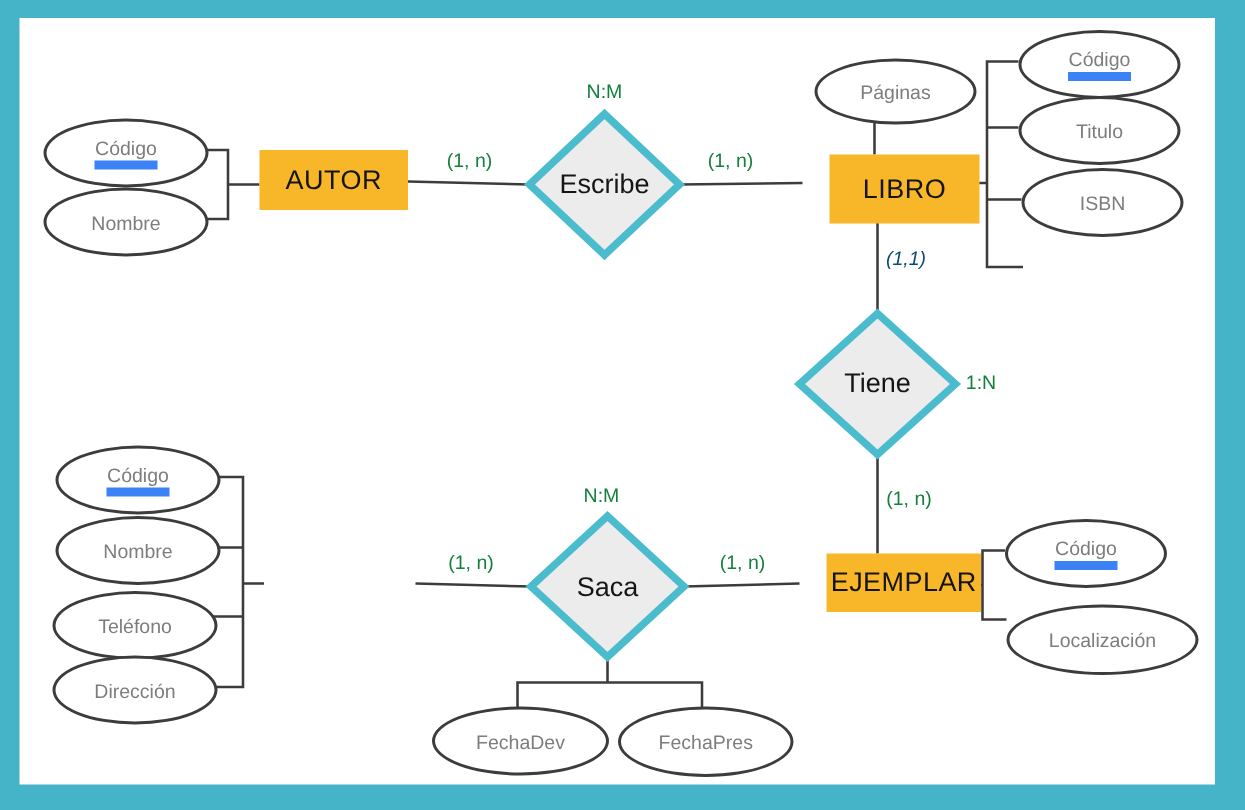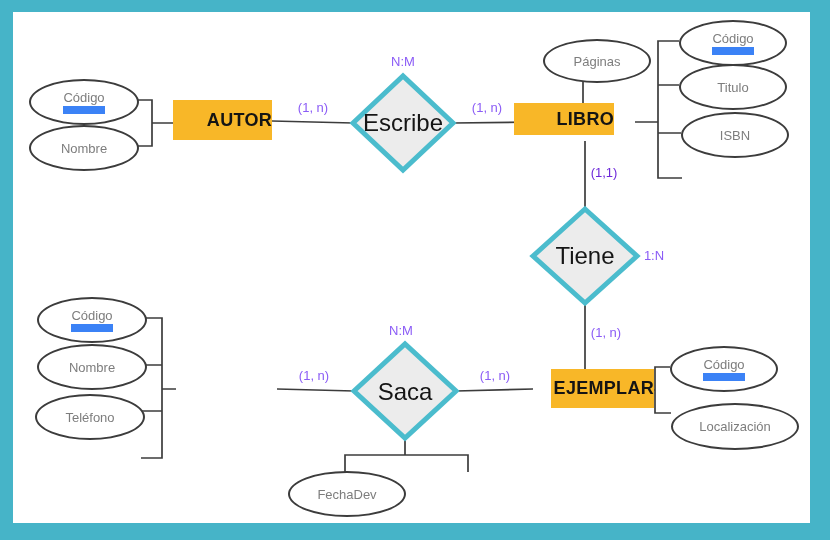--- a/index.html
+++ b/index.html
@@ -7,48 +7,48 @@
     width:830px;height:540px;position:relative;background:#ffffff;
     font-family:"Liberation Sans", sans-serif;overflow:hidden;
   }
   .stage{position:absolute;inset:0;width:830px;height:540px;}
   svg.wires{position:absolute;left:0;top:0;z-index:1;}
   .conn,.bracket{stroke:var(--line,#3c3c3c);stroke-width:1.7;fill:none;}
   .rel-shape{fill:var(--rel-fill,#ececec);stroke:var(--rel-border,#4bbccd);stroke-width:5;stroke-linejoin:miter;}
 
   .entity{
     position:absolute;z-index:3;background:var(--entity-fill,#f8b728);
-    display:flex;align-items:center;justify-content:flex-end;
-    color:#141414;font-size:18px;font-weight:700;letter-spacing:.3px;
+    display:flex;align-items:center;justify-content:center;
+    color:#141414;font-size:18px;font-weight:400;letter-spacing:.3px;
   }
   .attr{
     position:absolute;z-index:3;background:#ffffff;
     border:2px solid #3c3c3c;border-radius:50%;
     display:flex;align-items:center;justify-content:center;
     color:var(--attr-text,#7d7d7d);font-size:13px;
   }
-  .attr .key{border-bottom:8px solid #3b82f6;padding-bottom:1px;}
+  .attr .key{border-bottom:6px solid #3b82f6;padding-bottom:1px;}
   .rel-label{
     position:absolute;z-index:4;transform:translate(-50%,-50%);
-    color:#151515;font-size:24px;white-space:nowrap;
+    color:#151515;font-size:18px;white-space:nowrap;
   }
   .card{
     position:absolute;z-index:4;transform:translate(-50%,-50%);
-    color:#8b5cf6;font-size:13px;white-space:nowrap;
+    color:#15803d;font-size:13px;white-space:nowrap;
   }
-  .card.muted{color:#6d28d9;}
+  .card.muted{color:#0c4a6e;font-style:italic;}
   .frame{
     position:absolute;inset:0;z-index:9;pointer-events:none;
     border-style:solid;border-color:var(--frame,#46b4c8);
     border-width:12px 20px 17px 13px;
   }
 
   
   .e-autor{left:173px;top:100px;width:99px;height:40px}
-  .e-libro{left:514px;top:103px;width:100px;height:32px}
+  .e-libro{left:553px;top:103px;width:100px;height:46px}
   .e-usuario{left:176px;top:370px;width:101px;height:39px}
   .e-ejemplar{left:551px;top:369px;width:103px;height:39px}
 
   
   .a-autor-codigo{left:29px;top:79px;width:106px;height:42px}
   .a-autor-nombre{left:29px;top:125px;width:106px;height:42px}
   .a-libro-paginas{left:543px;top:39px;width:104px;height:40px}
   .a-libro-codigo{left:679px;top:20px;width:104px;height:42px}
   .a-libro-titulo{left:679px;top:64px;width:104px;height:42px}
   .a-libro-isbn{left:681px;top:112px;width:104px;height:42px}
@@ -149,24 +149,30 @@
   </div>
   <div class="attr a-usuario-codigo">
     <span class="key">Código</span>
   </div>
   <div class="attr a-usuario-nombre">
     <span>Nombre</span>
   </div>
   <div class="attr a-usuario-telefono">
     <span>Teléfono</span>
   </div>
+  <div class="attr a-usuario-direccion">
+    <span>Dirección</span>
+  </div>
   <div class="attr a-ejemplar-codigo">
     <span class="key">Código</span>
   </div>
   <div class="attr a-ejemplar-localizacion">
     <span>Localización</span>
   </div>
   <div class="attr a-saca-fechadev">
     <span>FechaDev</span>
   </div>
+  <div class="attr a-saca-fechapres">
+    <span>FechaPres</span>
+  </div>
 
   <div class="frame"></div>
 </div>
 
 </body></html>

